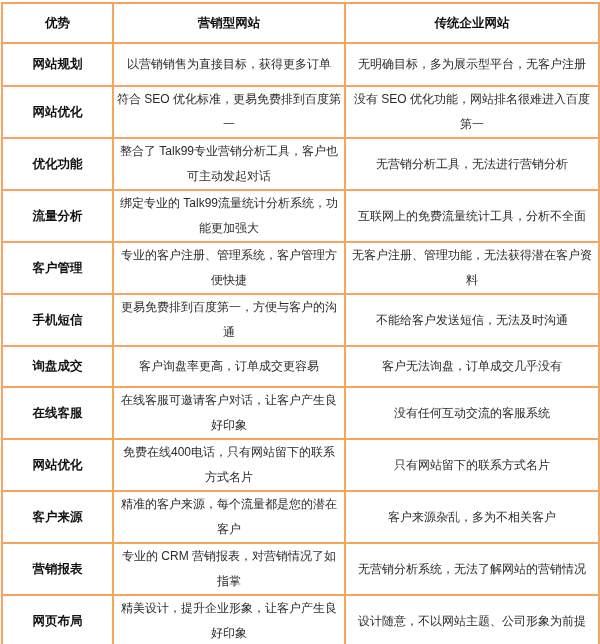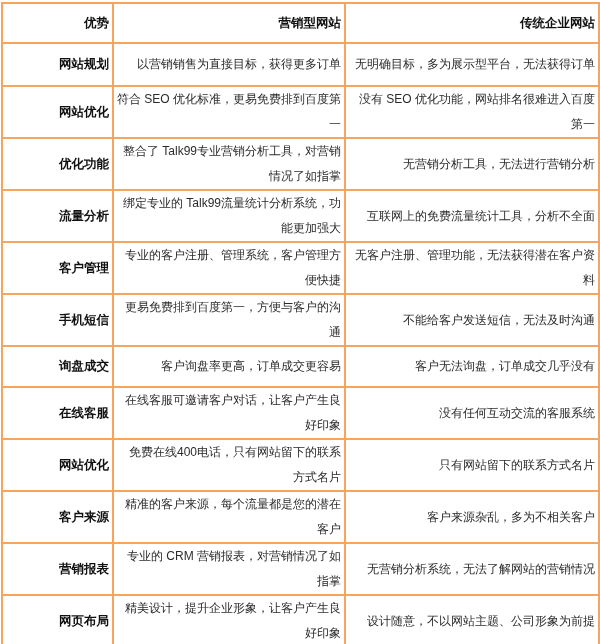--- a/index.html
+++ b/index.html
@@ -22,21 +22,21 @@
     border-collapse:collapse;
     table-layout:fixed;
     width:597px;height:639px;
     background:var(--bg);
   }
   col.c-feature{width:111px;}
   col.c-marketing{width:232px;}
   col.c-traditional{width:254px;}
   th,td{
     border:2px solid var(--border);
-    text-align:right;
+    text-align:center;
     vertical-align:middle;
     padding:0 3px;
     line-height:25px;
     word-break:break-all;
   }
   thead th{
     height:38px;
     font-size:12.5px;
     font-weight:bold;
     color:var(--header-text);
@@ -70,30 +70,30 @@
       <tr>
         <th>优势</th>
         <th>营销型网站</th>
         <th>传统企业网站</th>
       </tr>
     </thead>
     <tbody>
         <tr>
     <th class="feature">网站规划</th>
     <td>以营销销售为直接目标，获得更多订单</td>
-    <td>无明确目标，多为展示型平台，无法获得订单</td>
+    <td>无明确目标，多为展示型平台，无客户注册</td>
   </tr>
         <tr>
     <th class="feature">网站优化</th>
     <td>符合 SEO 优化标准，更易免费排到百度第一</td>
     <td>没有 SEO 优化功能，网站排名很难进入百度第一</td>
   </tr>
         <tr>
     <th class="feature">优化功能</th>
-    <td>整合了 Talk99专业营销分析工具，对营销情况了如指掌</td>
+    <td>整合了 Talk99专业营销分析工具，客户也可主动发起对话</td>
     <td>无营销分析工具，无法进行营销分析</td>
   </tr>
         <tr>
     <th class="feature">流量分析</th>
     <td>绑定专业的 Talk99流量统计分析系统，功能更加强大</td>
     <td>互联网上的免费流量统计工具，分析不全面</td>
   </tr>
         <tr>
     <th class="feature">客户管理</th>
     <td>专业的客户注册、管理系统，客户管理方便快捷</td>

